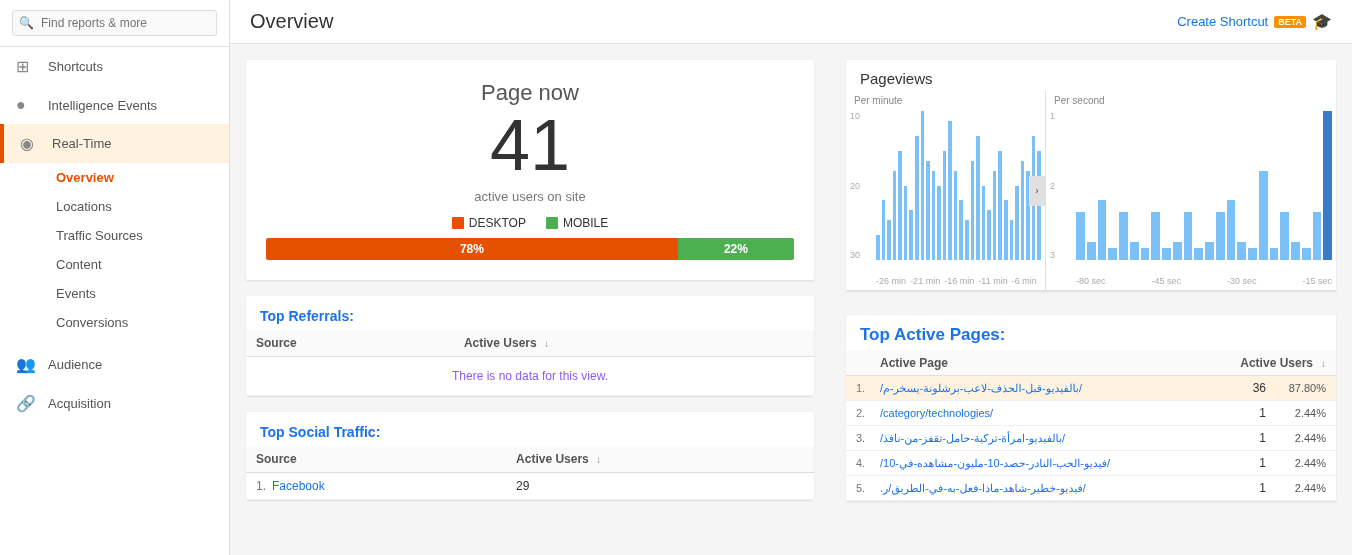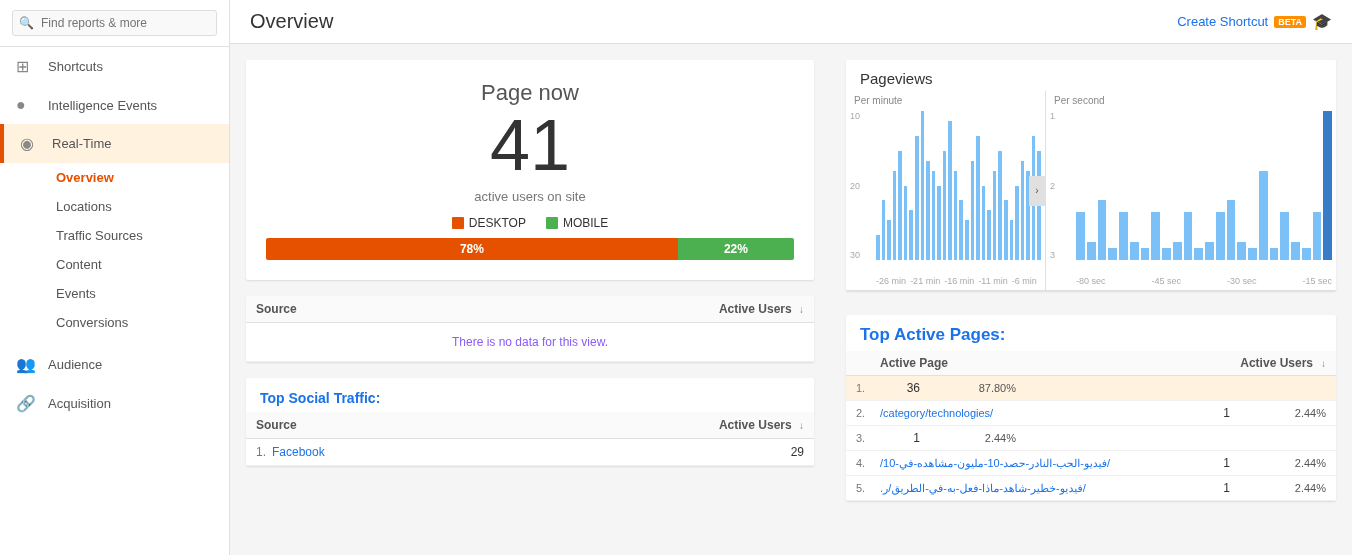--- a/index.html
+++ b/index.html
@@ -180,21 +180,21 @@
     }
     table { width: 100%; border-collapse: collapse; font-size: 12px; }
     table th {
       padding: 6px 10px;
       color: #555;
       font-weight: bold;
       border-bottom: 1px solid #e0e0e0;
       text-align: left;
       background: #fafafa;
     }
-    table th.right, table td.right { text-align: right; }
+    table th.right, table td.right { }
     table td { padding: 6px 10px; border-bottom: 1px solid #f0f0f0; color: #333; }
     .sort-icon { cursor: pointer; color: #888; margin-left: 4px; font-size: 10px; }
     .no-data { padding: 12px 10px; color: #8b5cf6; font-size: 12px; text-align: center; }
     .link-text { color: #1a73e8; cursor: pointer; }
 
     
     .chart-box {
       background: #fff;
       border-radius: 2px;
       box-shadow: 0 1px 2px rgba(0,0,0,0.1);
@@ -288,21 +288,21 @@
     .ap-row {
       display: flex;
       align-items: center;
       padding: 5px 10px;
       border-bottom: 1px solid #f0f0f0;
     }
     .ap-row.header { background: #fafafa; border-bottom: 1px solid #e0e0e0; font-weight: bold; color: #555; }
     .ap-num { width: 24px; color: #777; font-size: 11px; }
     .ap-page { flex: 1; color: #1a73e8; cursor: pointer; font-size: 11px; direction: rtl; text-align: left; }
     .ap-count { width: 40px; text-align: right; font-weight: normal; font-size: 12px; }
-    .ap-pct { width: 60px; text-align: right; color: #555; font-size: 11px; margin-left: 36px; }
+    .ap-pct { width: 60px; text-align: right; color: #555; font-size: 11px; }
     .ap-header-page { flex: 1; font-size: 12px; }
     .ap-header-users { width: 100px; text-align: right; font-size: 12px; display: flex; align-items: center; justify-content: flex-end; gap: 4px; }
     .row-highlight { background: #fff3e0; }
   </style>
 </head>
 <body>
 
 <div id="sidebar">
   <div id="search-box">
     <div class="search-wrap">
@@ -391,20 +391,21 @@
           <div class="progress-desktop" id="desktop-bar" style="width: 78%;">
             <span>78%</span>
           </div>
           <div class="progress-mobile" id="mobile-bar" style="width: 22%;">
             <span>22%</span>
           </div>
         </div>
       </div>
 
       <div class="section-box">
+        <div class="section-title">Top Referrals:</div>
         <table>
           <thead>
             <tr>
               <th>Source</th>
               <th class="right">
                 <span>Active Users</span>
                 <span class="sort-icon">↓</span>
               </th>
             </tr>
           </thead>
@@ -541,31 +542,33 @@
           <div class="ap-num"></div>
           <div class="ap-header-page">Active Page</div>
           <div class="ap-header-users">
             <span>Active Users</span>
             <span class="sort-icon">↓</span>
           </div>
         </div>
         <div id="active-pages-body">
             <div class="ap-row row-highlight">
       <div class="ap-num">1.</div>
+      <div class="ap-page">/بالفيديو-قبل-الحذف-لاعب-برشلونة-يسخر-م/</div>
       <div class="ap-count">36</div>
       <div class="ap-pct">87.80%</div>
     </div>
             <div class="ap-row">
       <div class="ap-num">2.</div>
       <div class="ap-page">/category/technologies/</div>
       <div class="ap-count">1</div>
       <div class="ap-pct">2.44%</div>
     </div>
             <div class="ap-row">
       <div class="ap-num">3.</div>
+      <div class="ap-page">/بالفيديو-امرأة-تركية-حامل-تقفز-من-نافذ/</div>
       <div class="ap-count">1</div>
       <div class="ap-pct">2.44%</div>
     </div>
             <div class="ap-row">
       <div class="ap-num">4.</div>
       <div class="ap-page">/فيديو-الحب-النادر-حصد-10-مليون-مشاهده-في-10/</div>
       <div class="ap-count">1</div>
       <div class="ap-pct">2.44%</div>
     </div>
             <div class="ap-row">

